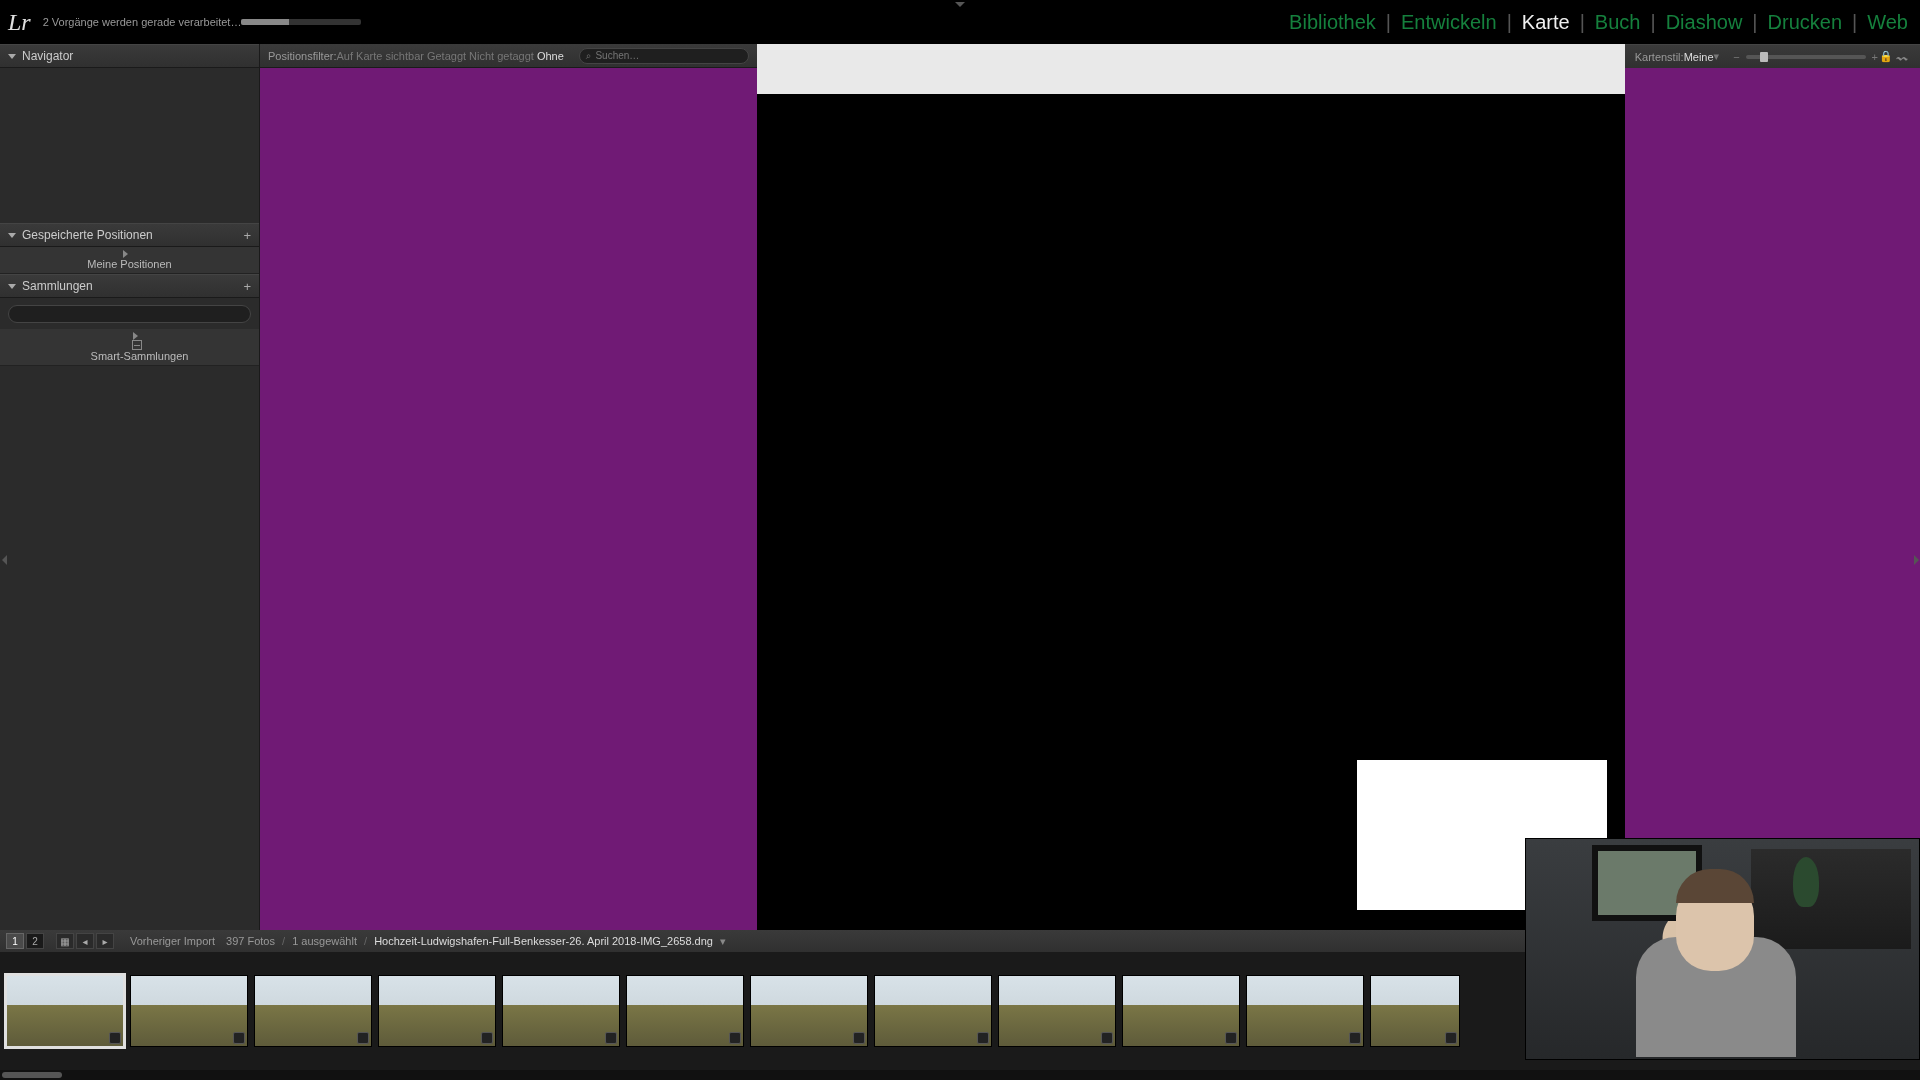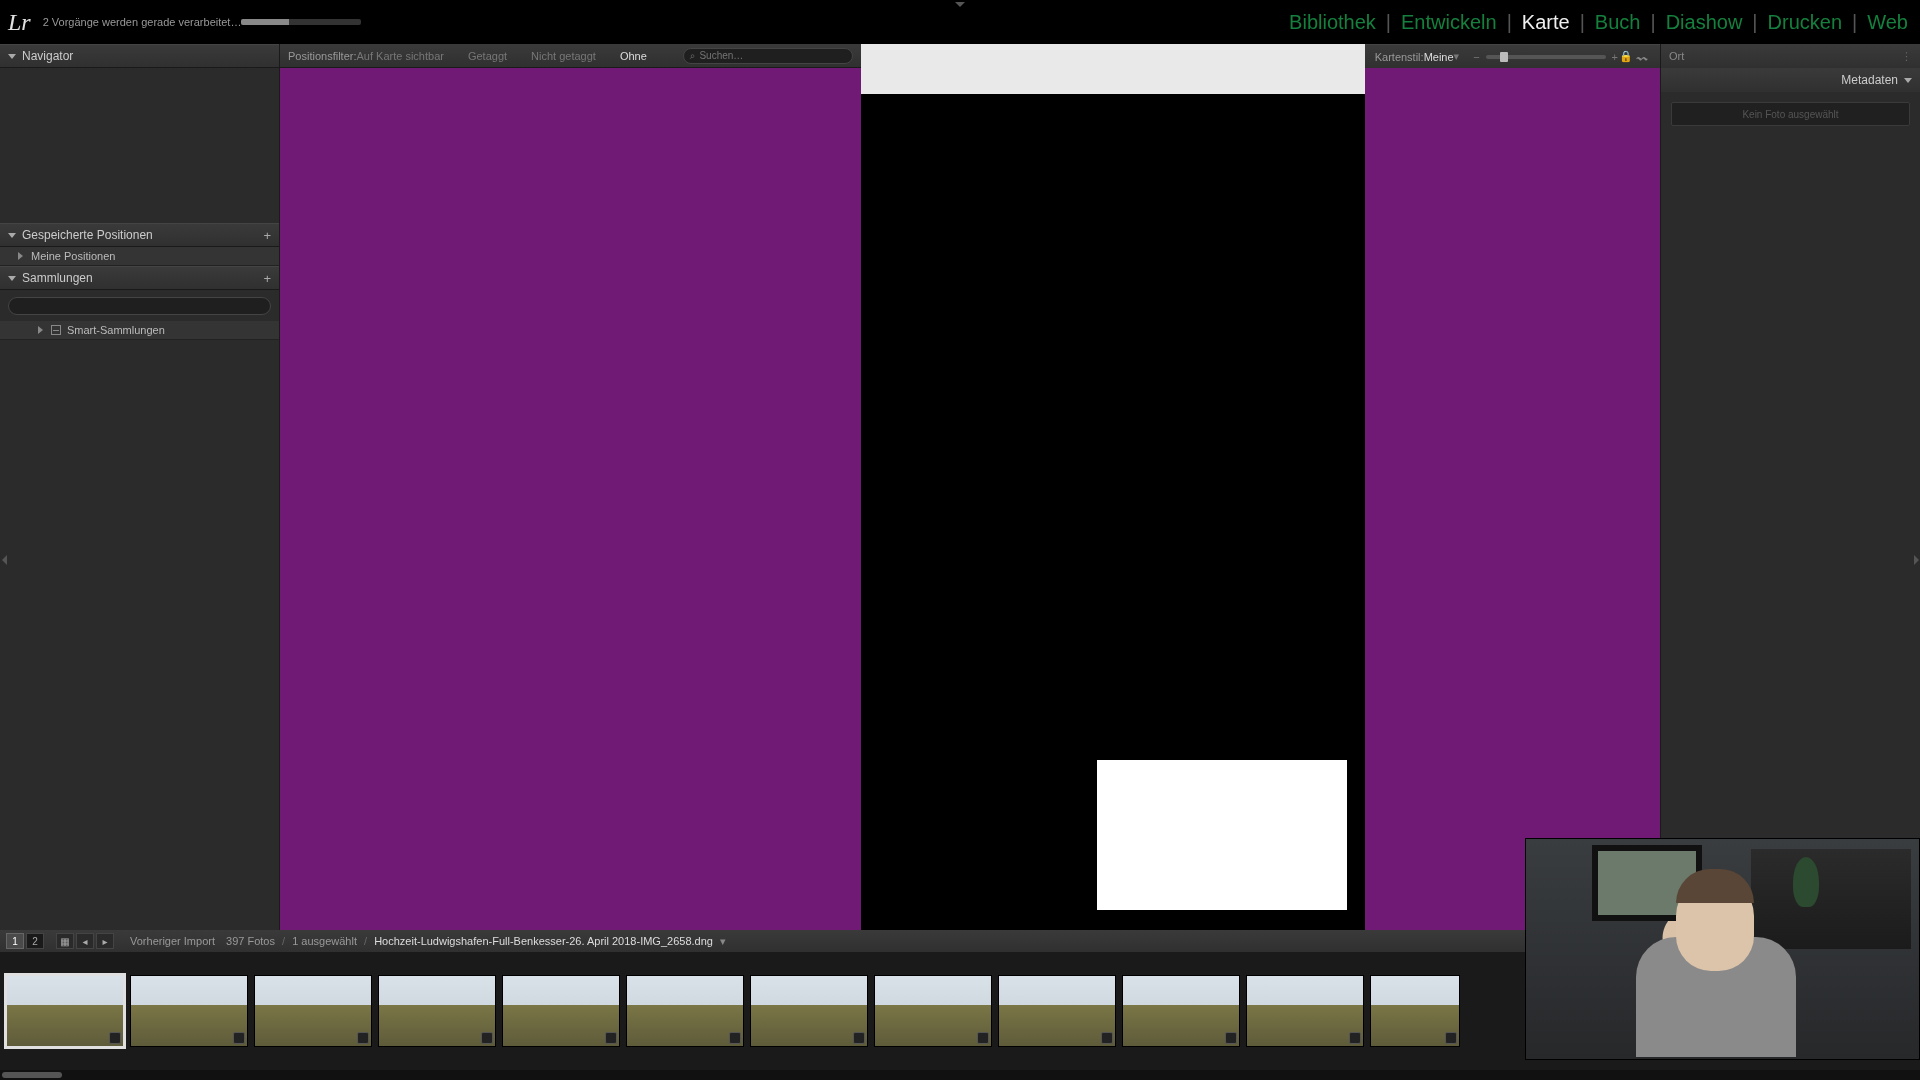--- a/index.html
+++ b/index.html
@@ -16,54 +16,54 @@
   .progress::after { content: ""; position: absolute; left: 0; top: 0; bottom: 0; width: 40%; background: #888; }
   .top-center-handle { position:absolute; left:50%; top:0; transform:translateX(-50%); width:40px; height:8px; display:flex; justify-content:center; align-items:center; }
   .top-center-handle span { width:0; height:0; border-left:5px solid transparent; border-right:5px solid transparent; border-top:5px solid #555; }
   .modules { margin-left: auto; display: flex; align-items: center; gap: 0; font-size: 20px; color: #888; }
   .modules .mod { padding: 0 4px; cursor: pointer; color: #15803d; }
   .modules .mod.active { color: #f0f0f0; }
   .modules .sep { color: #555; padding: 0 6px; }
 
   
   .workspace { display: flex; height: calc(1080px - 44px - 150px); }
-  .panel-left { width: 280px; background: #2b2b2b; border-right: 1px solid #1a1a1a; display:flex; flex-direction:column; }
+  .panel-left { width: 260px; background: #2b2b2b; border-right: 1px solid #1a1a1a; display:flex; flex-direction:column; }
   .panel-right { width: 260px; background: #2b2b2b; border-left: 1px solid #1a1a1a; display:flex; flex-direction:column; }
   .center { flex: 1; background: #701a75; display:flex; flex-direction:row; position:relative; }
 
   
   .panel-header {
     display:flex; align-items:center; height:24px; padding:0 8px;
     background: linear-gradient(#3a3a3a,#303030);
     border-bottom:1px solid #1a1a1a; border-top:1px solid #444;
     font-size:12px; color:#ccc;
   }
   .panel-header .arrow { margin-right:6px; width:0;height:0;border-left:4px solid transparent;border-right:4px solid transparent;border-top:5px solid #aaa; }
   .panel-header .title { flex:1; }
   .panel-header .plus { color:#aaa; font-size:13px; }
 
   .nav-body { height:155px; background:#2b2b2b; }
 
-  .panel-item { display:flex; align-items:center; padding:3px 18px; font-size:11px; color:#bbb; background:#343434; border-bottom:1px solid #222;}
+  .panel-item { display:flex; align-items:center; padding:3px 18px; font-size:11px; color:#bbb; background:#343434; border-bottom:1px solid #222;flex-direction:column;}
   .panel-item .tri { width:0;height:0;border-top:4px solid transparent;border-bottom:4px solid transparent;border-left:5px solid #888; margin-right:8px; }
   .panel-item.nested { padding-left:38px; }
   .panel-item .box-icon { width:10px;height:10px; border:1px solid #888; margin-right:6px; display:inline-block; position:relative; }
   .panel-item .box-icon::after { content:""; position:absolute; left:1px; top:4px; width:6px; height:1px; background:#888; }
 
   .search-row { padding:6px 8px; }
   .search-row input { width:100%; background:#1f1f1f; border:1px solid #444; border-radius:10px; height:18px; color:#ccc; font-size:11px; padding:0 8px; }
 
   
   .center-top {
     height:24px; background: linear-gradient(#3a3a3a,#303030);
     border-bottom:1px solid #1a1a1a; display:flex; align-items:center;
     padding:0 8px; font-size:11px; color:#888;
   }
   .center-top .label { color:#999; }
-  .center-top .filters { margin-left:auto; display:flex; gap:24px; align-items:center; }
+  .center-top .filters { margin-left:auto; display:flex; gap:3px; align-items:center; }
   .center-top .filters span { color:#777; }
   .center-top .filters span.active { color:#ddd; }
   .center-top .search-pill { width:170px; height:16px; background:#1f1f1f; border:1px solid #444; border-radius:8px; display:flex; align-items:center; padding:0 6px; margin-left:12px; }
   .center-top .search-pill .mag { font-size:10px; color:#777; margin-right:4px; }
   .center-top .search-pill input { background:transparent; border:none; outline:none; color:#aaa; font-size:10px; flex:1; }
 
   .map-area { flex:1; background:#000; position:relative; }
   .white-strip { position:absolute; left:0; right:0; top:0; height:50px; background:#e9e9e9; }
   .white-box { position:absolute; right:18px; bottom:20px; width:250px; height:150px; background:#fff; }
 
@@ -221,33 +221,20 @@
       <span style="color:#ddd;">Meine</span>
       <span style="color:#777;">▾</span>
       <span style="margin-left:14px;color:#777;">−</span>
       <div class="slider"></div>
       <span style="color:#777;">+</span>
       <span class="icon-btn">🔒</span>
       <span class="icon-btn grey">〰</span>
     </div>
   </div>
 
-  <div class="panel-right">
-    <div class="right-top">
-      <span>Ort</span>
-      <span class="dots">⋮</span>
-    </div>
-    <div class="right-meta-header">
-      <span>Metadaten</span>
-      <span style="width:0;height:0;border-left:4px solid transparent;border-right:4px solid transparent;border-top:5px solid #aaa;display:inline-block;"></span>
-    </div>
-    <div class="right-placeholder">
-      <span>Kein Foto ausgewählt</span>
-    </div>
-  </div>
 </div>
 
 <div class="filmstrip">
   <div class="filmstrip-toolbar">
     <div class="fs-btn-group">
       <span class="fs-btn active">1</span>
       <span class="fs-btn dark">2</span>
     </div>
     <div class="fs-btn-group" style="margin-left:6px;">
       <span class="fs-btn">▦</span>

